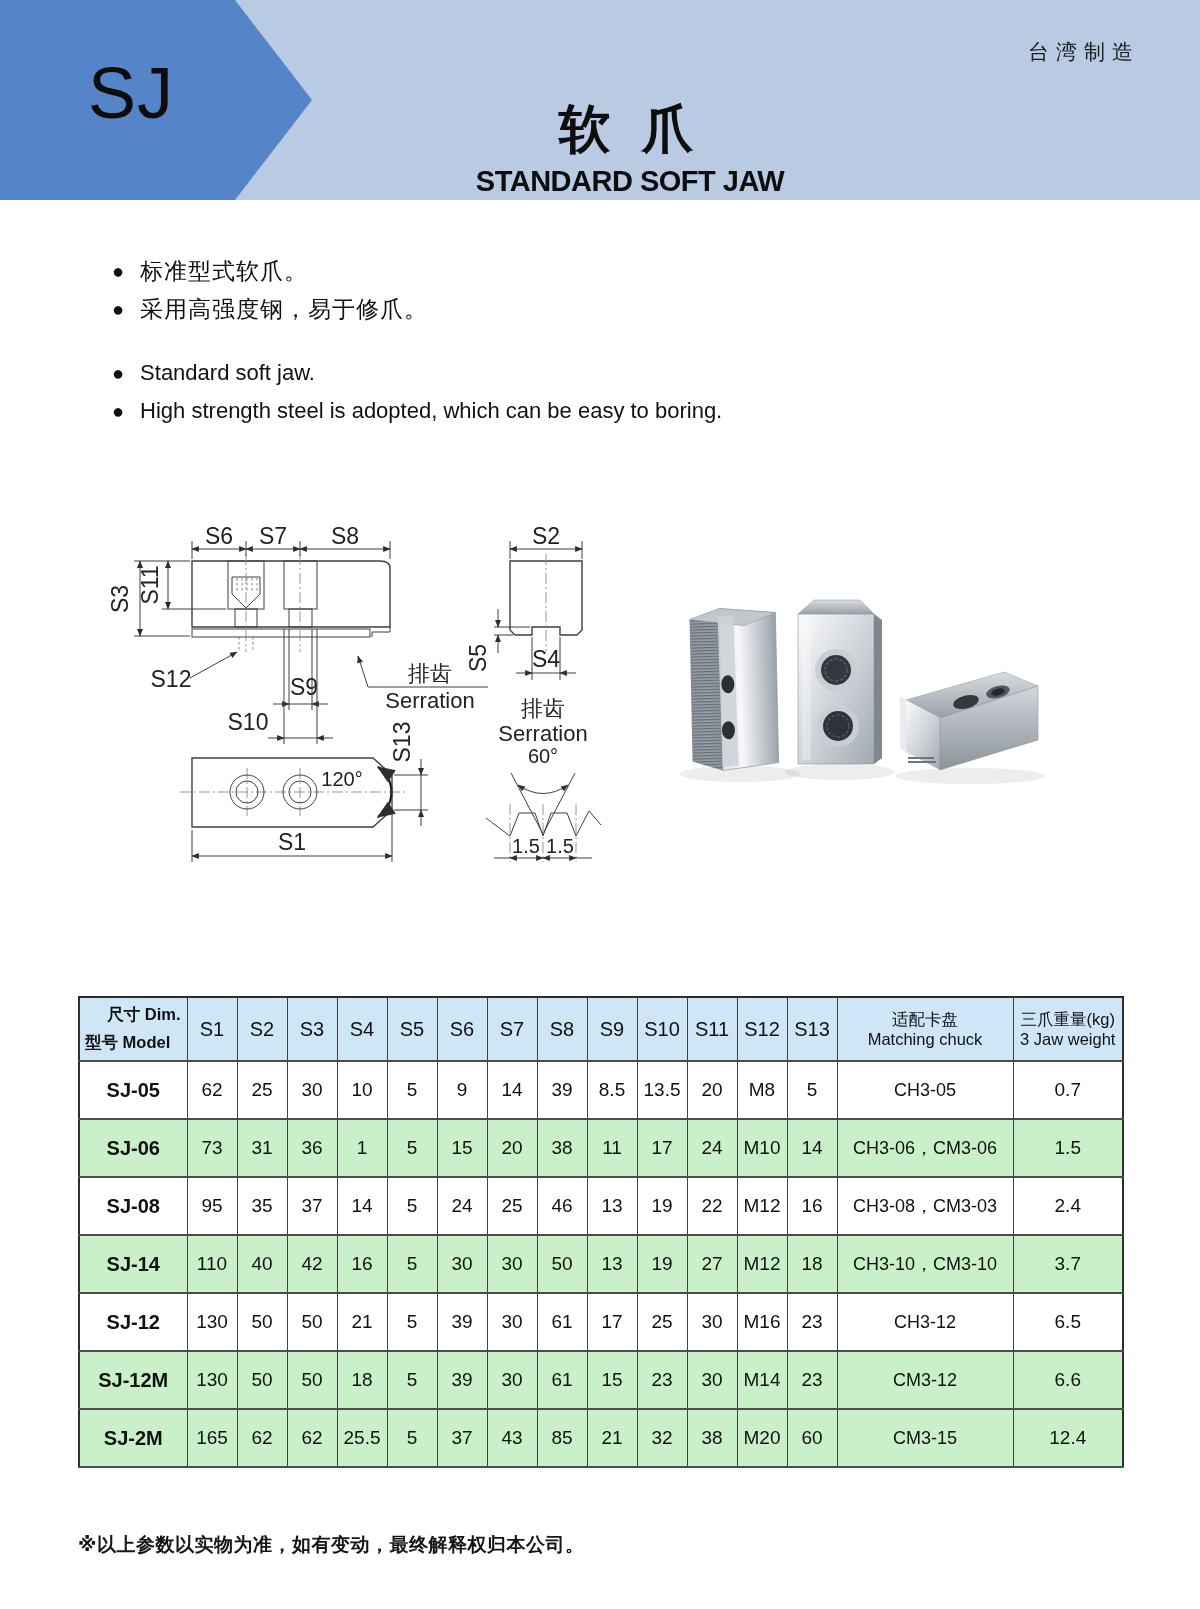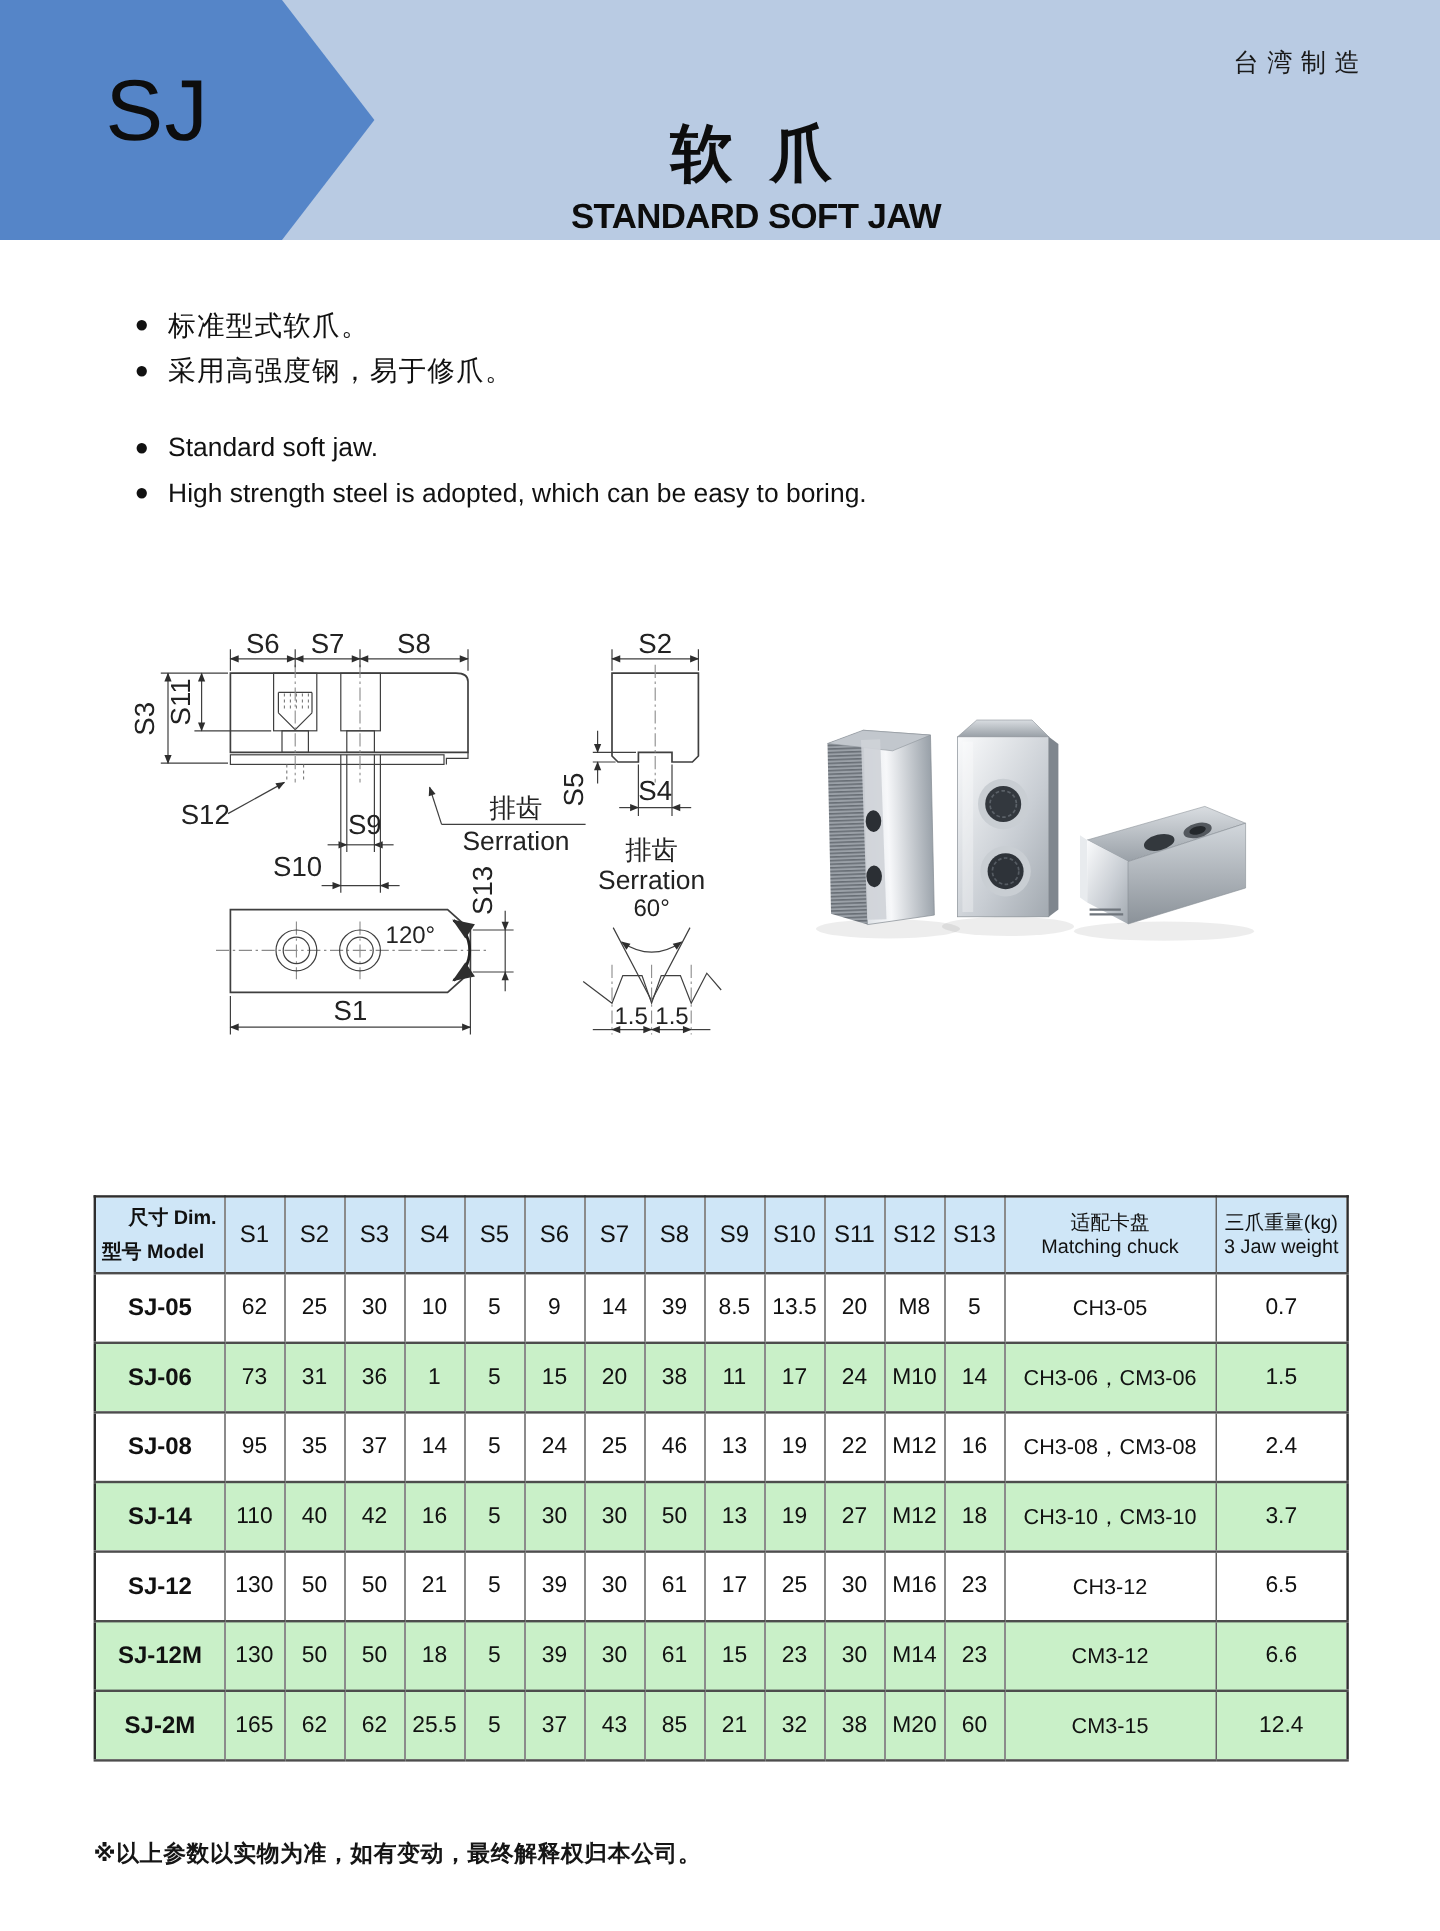--- a/index.html
+++ b/index.html
@@ -355,21 +355,21 @@
             <td class="val-cell">14</td>
             <td class="val-cell">5</td>
             <td class="val-cell">24</td>
             <td class="val-cell">25</td>
             <td class="val-cell">46</td>
             <td class="val-cell">13</td>
             <td class="val-cell">19</td>
             <td class="val-cell">22</td>
             <td class="val-cell">M12</td>
             <td class="val-cell">16</td>
-            <td class="chuck-cell">CH3-08，CM3-08</td>
+            <td class="chuck-cell">CH3-08，CM3-03</td>
             <td class="val-cell">2.4</td>
           </tr>
           <tr class="hl">
             <td class="model-cell">SJ-14</td>
             <td class="val-cell">110</td>
             <td class="val-cell">40</td>
             <td class="val-cell">42</td>
             <td class="val-cell">16</td>
             <td class="val-cell">5</td>
             <td class="val-cell">30</td>

